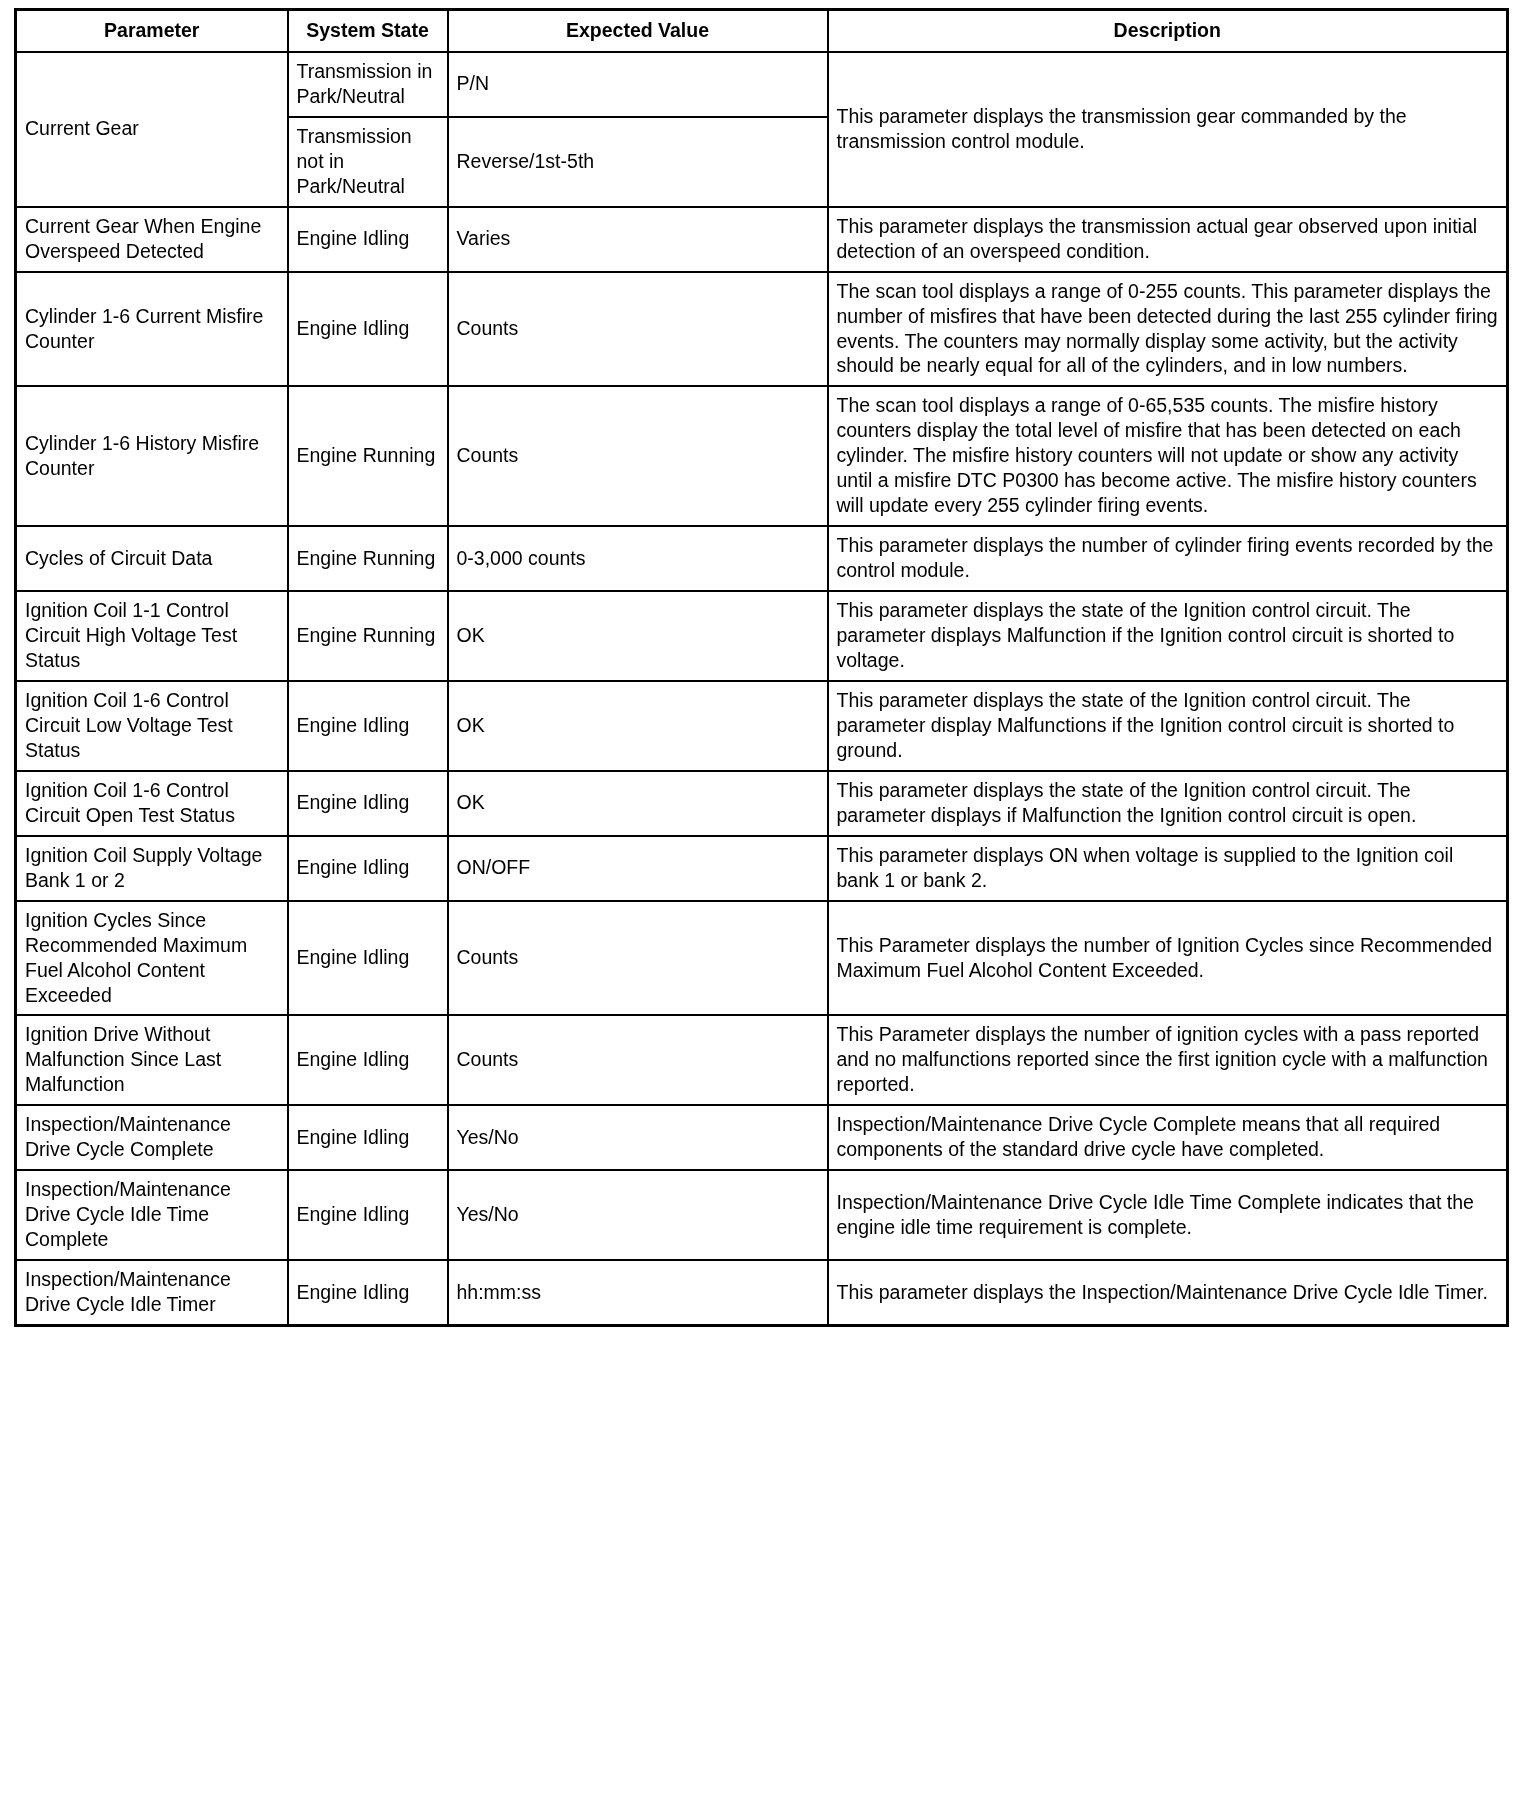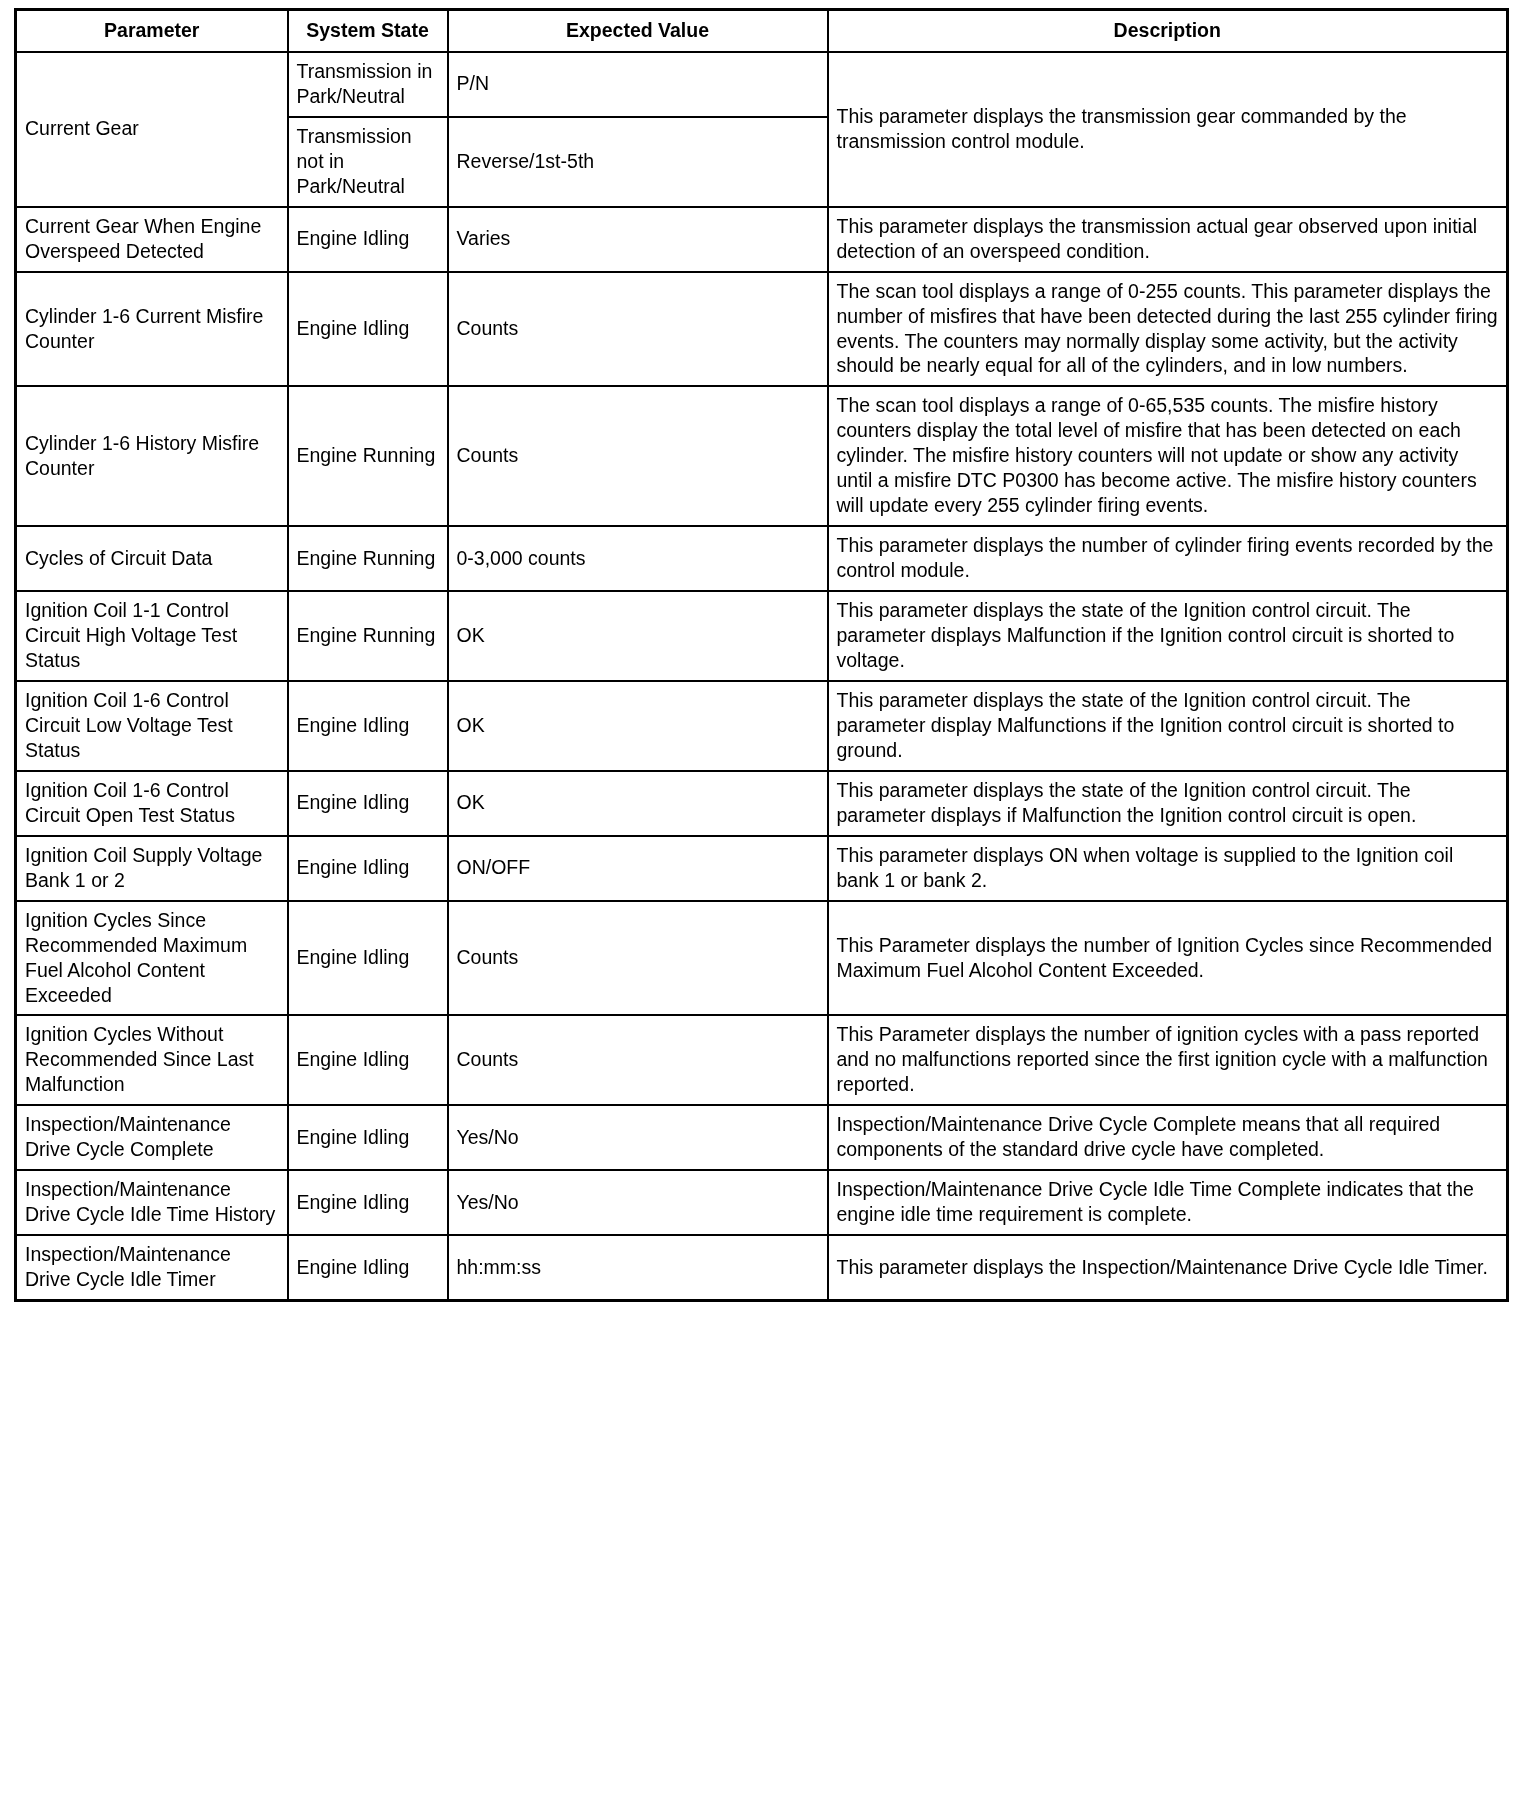--- a/index.html
+++ b/index.html
@@ -138,35 +138,35 @@
       </tr>
 
       <tr>
         <td class="top">Ignition Cycles Since Recommended Maximum Fuel Alcohol Content Exceeded</td>
         <td class="mid">Engine Idling</td>
         <td class="mid">Counts</td>
         <td class="top desc">This Parameter displays the number of Ignition Cycles since Recommended Maximum Fuel Alcohol Content Exceeded.</td>
       </tr>
 
       <tr>
-        <td class="mid">Ignition Cycles Without Recommended Since Last Malfunction</td>
+        <td class="mid">Ignition Drive Without Malfunction Since Last Malfunction</td>
         <td class="mid">Engine Idling</td>
         <td class="mid">Counts</td>
         <td class="top desc">This Parameter displays the number of ignition cycles with a pass reported and no malfunctions reported since the first ignition cycle with a malfunction reported.</td>
       </tr>
 
       <tr>
         <td class="mid">Inspection/Maintenance Drive Cycle Complete</td>
         <td class="mid">Engine Idling</td>
         <td class="mid">Yes/No</td>
         <td class="top desc">Inspection/Maintenance Drive Cycle Complete means that all required components of the standard drive cycle have completed.</td>
       </tr>
 
       <tr>
-        <td class="mid">Inspection/Maintenance Drive Cycle Idle Time History</td>
+        <td class="mid">Inspection/Maintenance Drive Cycle Idle Time Complete</td>
         <td class="mid">Engine Idling</td>
         <td class="mid">Yes/No</td>
         <td class="top desc">Inspection/Maintenance Drive Cycle Idle Time Complete indicates that the engine idle time requirement is complete.</td>
       </tr>
 
       <tr>
         <td class="mid">Inspection/Maintenance Drive Cycle Idle Timer</td>
         <td class="mid">Engine Idling</td>
         <td class="mid">hh:mm:ss</td>
         <td class="top desc">This parameter displays the Inspection/Maintenance Drive Cycle Idle Timer.</td>

